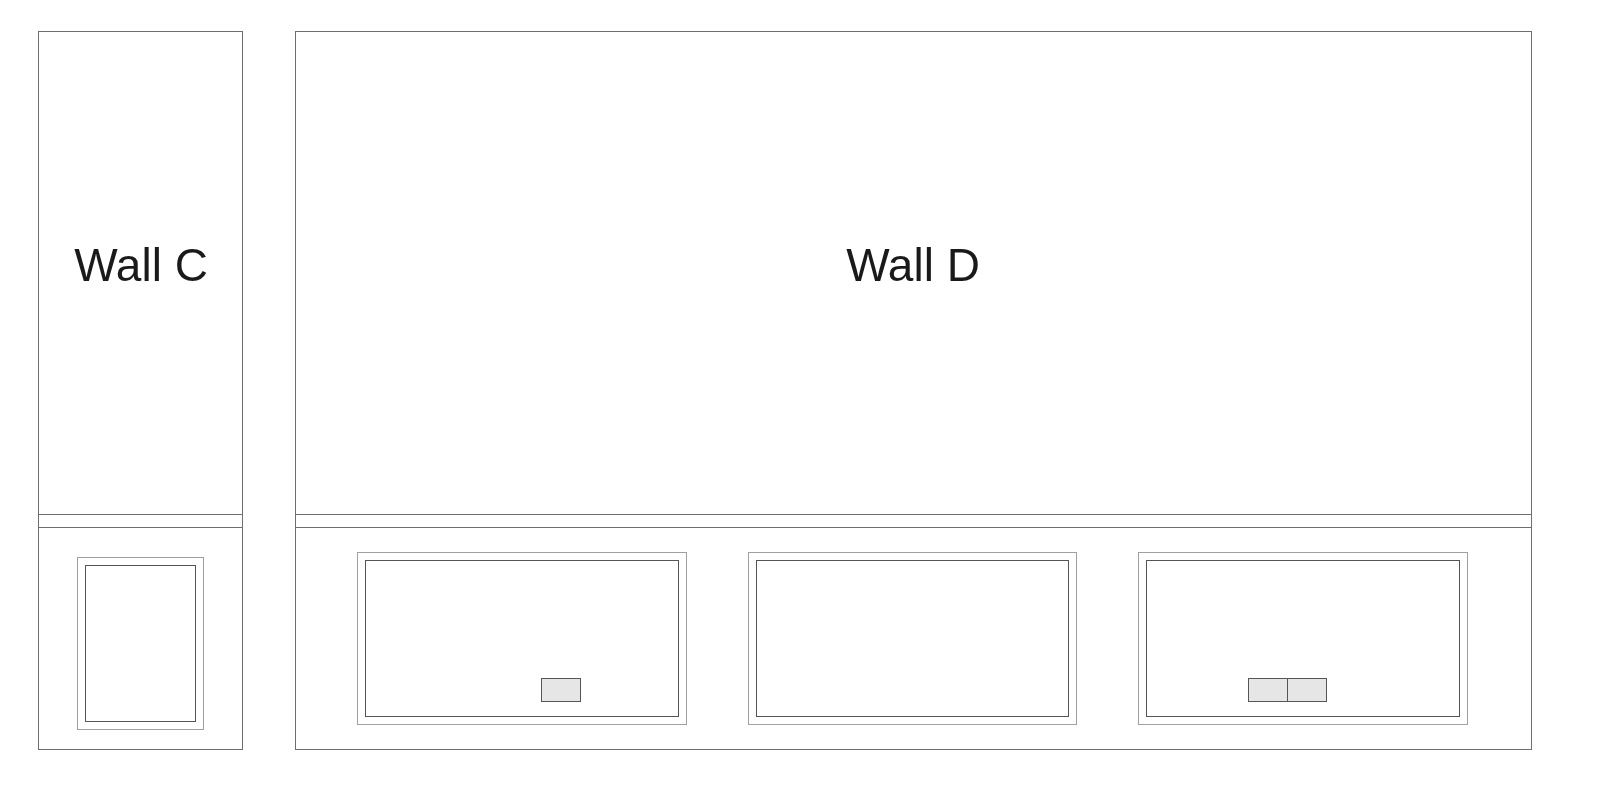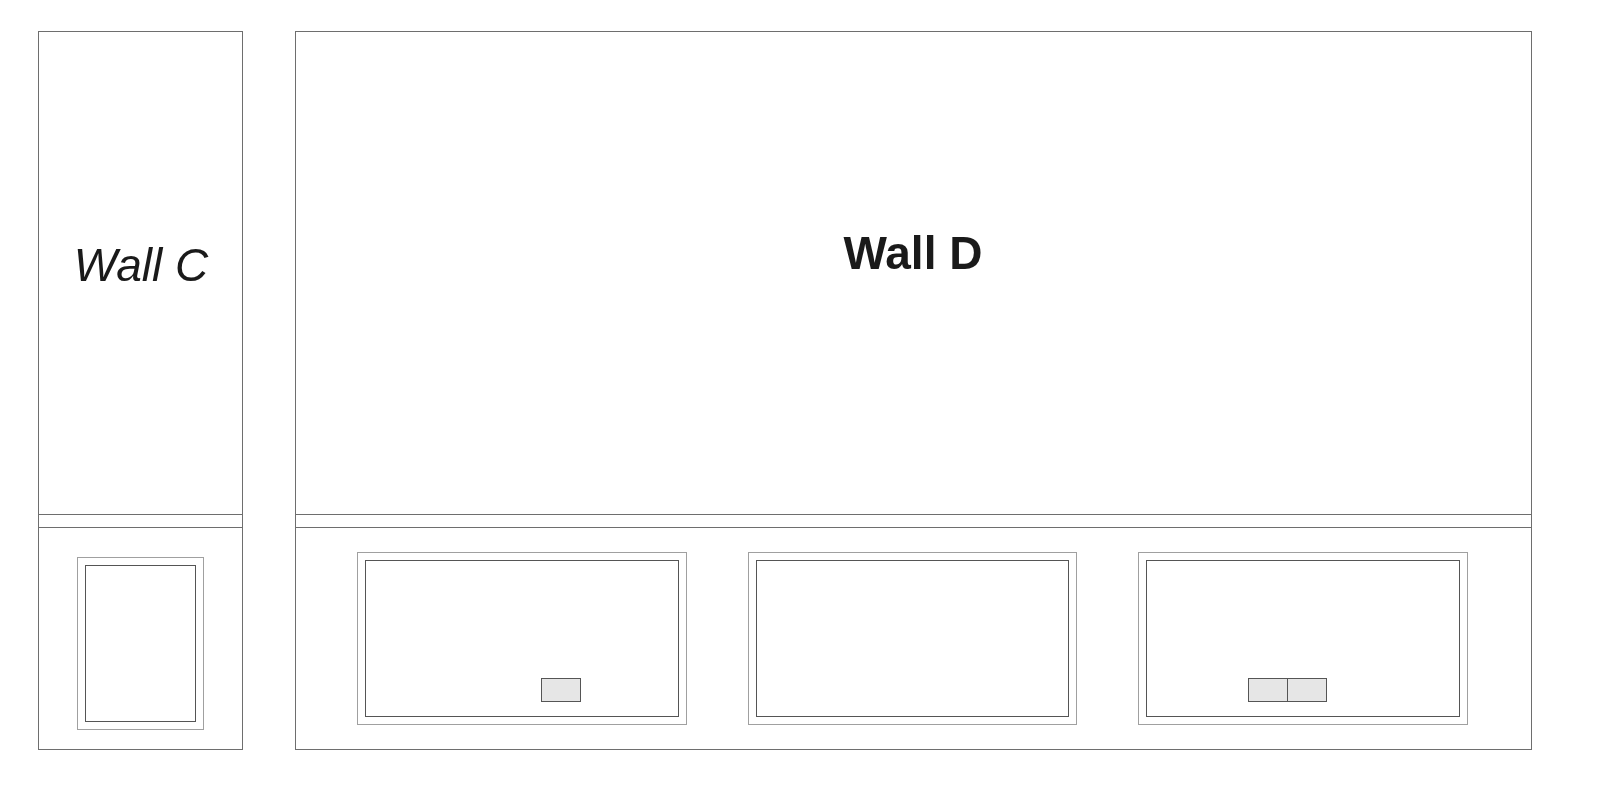--- a/index.html
+++ b/index.html
@@ -11,27 +11,27 @@
   .panel-outer { border: 1.5px solid #a0a0a0; }
   .panel-inner { border: 1.5px solid #555555; }
   .outlet { border: 1px solid #555555; background: #e6e6e6; }
   .label { font-size: 46px; color: #1a1a1a; white-space: nowrap;
            transform: translate(-50%, -50%); line-height: 1; }
 </style>
 </head>
 <body>
 
 <div class="abs wall" style="left:38px; top:31px; width:205px; height:719px;"></div>
-<div class="abs label" style="left:141px; top:265px;font-style:italic;">Wall C</div>
+<div class="abs label" style="left:141px; top:265px;">Wall C</div>
 <div class="abs rail" style="left:38px; top:514px; width:205px; height:14px;"></div>
 <div class="abs panel-outer" style="left:77px; top:557px; width:127px; height:173px;"></div>
 <div class="abs panel-inner" style="left:85px; top:565px; width:111px; height:157px;"></div>
 
 <div class="abs wall" style="left:295px; top:31px; width:1237px; height:719px;"></div>
-<div class="abs label" style="left:913px; top:253px;font-weight:bold;">Wall D</div>
+<div class="abs label" style="left:913px; top:265px;">Wall D</div>
 <div class="abs rail" style="left:295px; top:514px; width:1237px; height:14px;"></div>
 
 <div class="abs panel-outer" style="left:357px; top:552px; width:330px; height:173px;"></div>
 <div class="abs panel-inner" style="left:365px; top:560px; width:314px; height:157px;"></div>
 <div class="abs outlet" style="left:541px; top:678px; width:40px; height:24px;"></div>
 
 <div class="abs panel-outer" style="left:748px; top:552px; width:329px; height:173px;"></div>
 <div class="abs panel-inner" style="left:756px; top:560px; width:313px; height:157px;"></div>
 
 <div class="abs panel-outer" style="left:1138px; top:552px; width:330px; height:173px;"></div>

